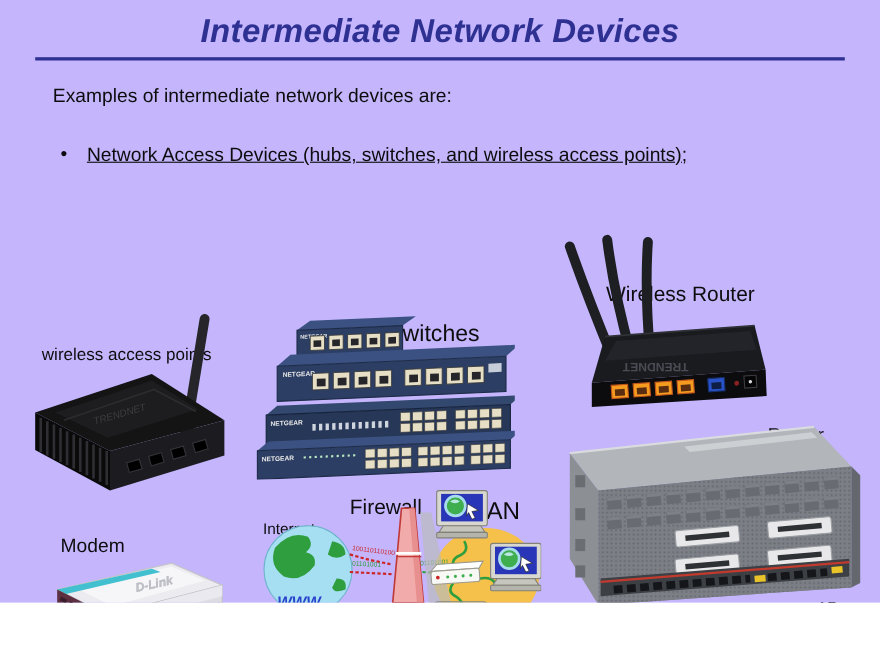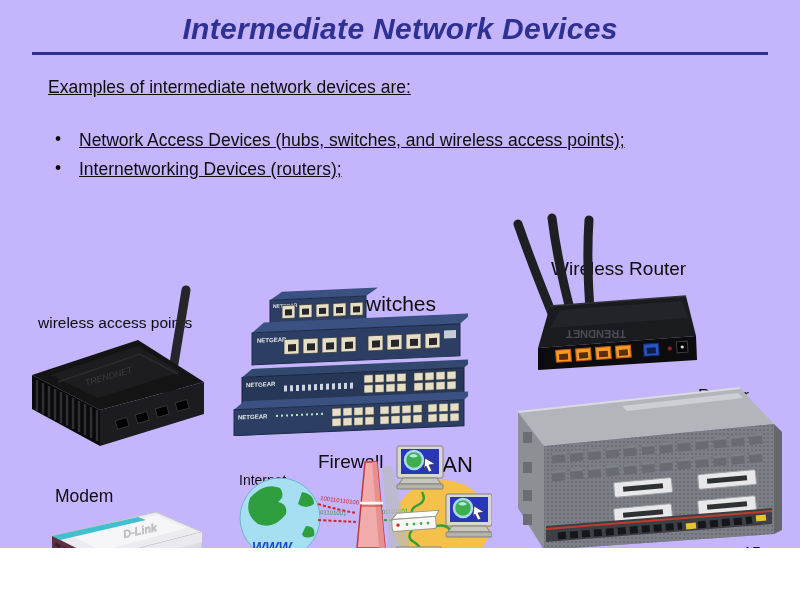--- a/index.html
+++ b/index.html
@@ -7,21 +7,21 @@
     position:relative; width:800px; height:548px; background:#c4b5fd;
     font-family:"Liberation Sans", sans-serif; overflow:hidden; color:#0d0d0d;
   }
   .abs { position:absolute; }
   .title {
     top:12px; left:0; width:100%; text-align:center;
     font-size:30px; font-weight:bold; font-style:italic;
     color:#2e3192; letter-spacing:0.3px;
   }
   .title-rule { top:52px; left:32px; width:736px; height:3px; background:#2e3192; }
-  .intro { top:77px; left:48px; font-size:17.5px;text-decoration:underline; }
+  .intro { top:77px; left:48px; font-size:17.5px; }
   .bullets { top:130px; left:52px; margin:0; padding:0; list-style:none; width:660px;text-decoration:underline; }
   .bullets li {
     position:relative; font-size:17.5px; line-height:21px;
     margin-bottom:8px; padding-left:27px;
   }
   .bullets li::before { content:"\2022"; position:absolute; left:3px; top:-1px; }
   .fig-label { color:#0d0d0d; white-space:nowrap; }
   .lbl-ap        { left:38px;  top:314px; font-size:15.5px; }
   .lbl-switches  { left:352px; top:292px; font-size:21px; }
   .lbl-wrouter   { left:551px; top:258px; font-size:19px; }
@@ -37,21 +37,20 @@
 <body>
 
 <div class="slide">
 
   <div class="abs title">Intermediate Network Devices</div>
   <div class="abs title-rule"></div>
   <div class="abs intro">Examples of intermediate network devices are:</div>
 
   <ul class="abs bullets">
     <li>Network Access Devices (hubs, switches, and wireless access points);</li>
-    <li>Internetworking Devices (routers);</li>
   </ul>
 
   <div class="abs fig-label lbl-ap">wireless access points</div>
   <svg class="abs" style="left:28px; top:282px;" width="190" height="172" viewBox="0 0 190 172">
     <path d="M142 106 L158 8" stroke="#26262a" stroke-width="9" stroke-linecap="round" fill="none"></path>
     <ellipse cx="141" cy="106" rx="8" ry="6" fill="#1a1a1c"></ellipse>
     <polygon points="4,93 110,58 176,100 72,128" fill="#141415"></polygon>
     <polygon points="22,93 110,64 152,90 70,116" fill="#1d1d1f"></polygon>
     <polyline points="30,100 112,72 150,92" stroke="#2c2c2f" stroke-width="1.5" fill="none"></polyline>
     <text transform="translate(58,104) rotate(-16)" font-size="9" font-style="italic" fill="#3c3c42">TRENDNET</text>

